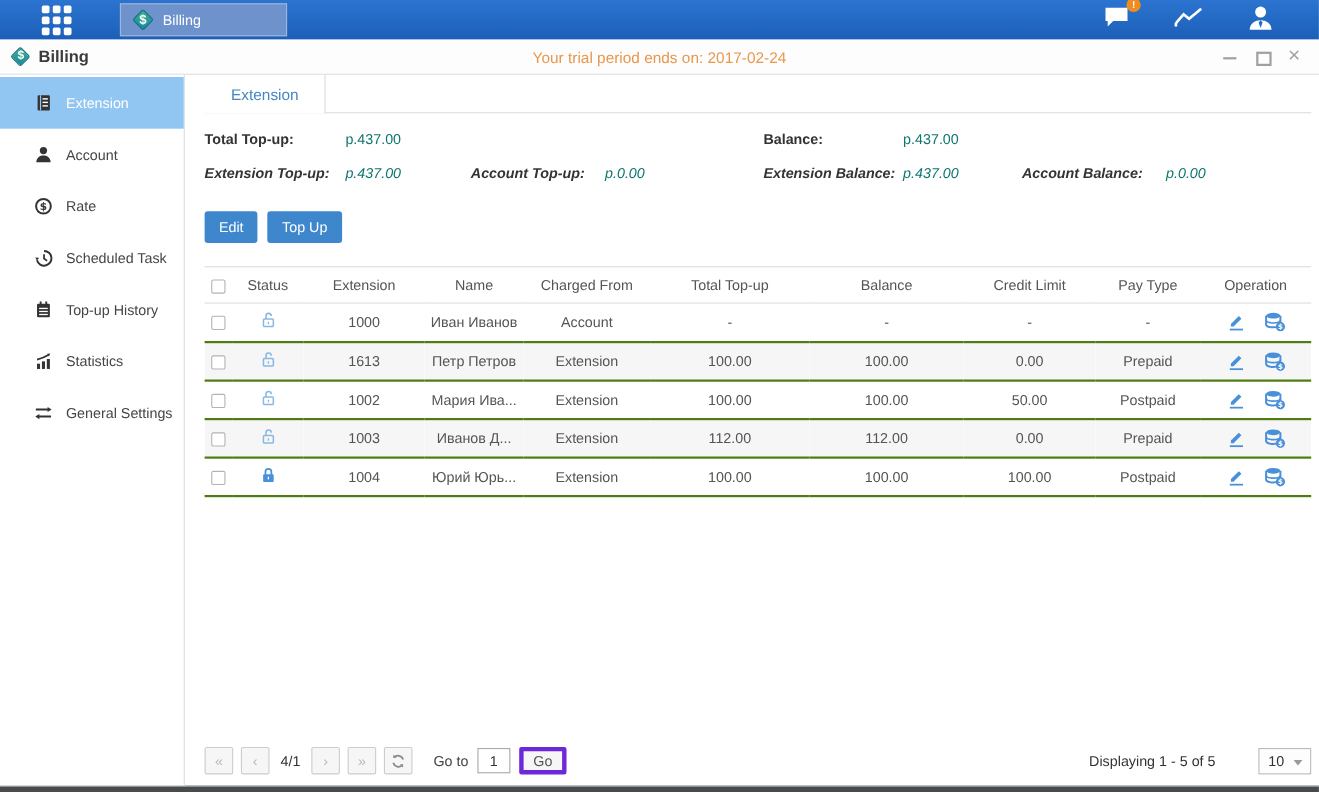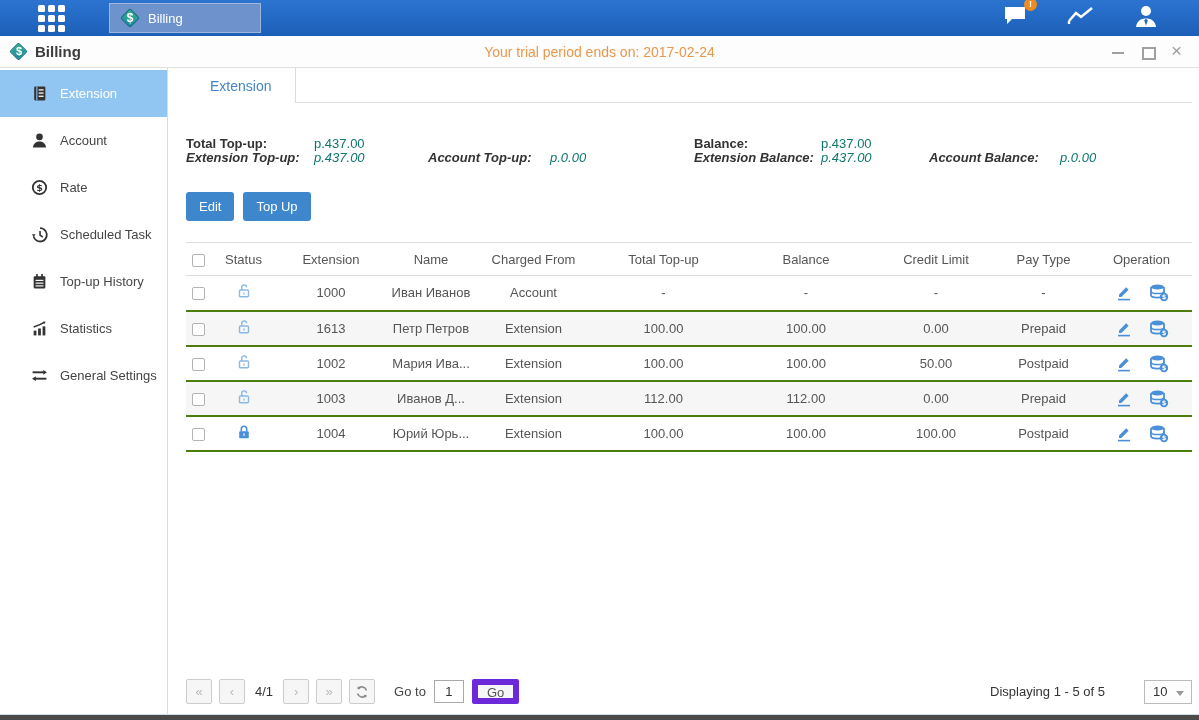--- a/index.html
+++ b/index.html
@@ -52,21 +52,21 @@
   
   .tabbar { height:35px; border-bottom:1px solid #dcdcdc; display:flex; margin:0 0 0 0; }
   .tab { height:35px; padding:0 24px; display:flex; align-items:center; background:#fff;
     border-right:1px solid #dcdcdc; margin-bottom:-1px; cursor:pointer; }
   .tab .tab-text { color:#4585c4; font-size:14px; }
 
   
   .summary { position:relative; height:62px; margin-top:14px; font-size:13px; }
   .summary .lab { position:absolute; font-weight:bold; color:#333; }
   .summary .val { position:absolute; color:#0f766e; }
-  .r1 { top:2px;margin-top:17px; } .r2 { top:33px;font-style:italic; }
+  .r1 { top:2px; } .r2 { top:33px;font-style:italic; }
 
   
   .btn-row { margin-top:13px; display:flex; gap:9px; }
   .btn { background:#3e87cc; color:#fff; border:none; font-size:13px;
     padding:7px 13px; border-radius:3px; cursor:pointer; font-family:inherit; }
 
   
   table { border-collapse:collapse; table-layout:fixed; width:1006px; margin-top:21px; }
   th,td { font-size:13px; color:#555; font-weight:normal; text-align:center; overflow:hidden; white-space:nowrap; }
   thead tr { height:33px; border-top:1px solid #ddd; border-bottom:1px solid #ddd; }
@@ -79,21 +79,21 @@
 
   
   .page-bar { margin-top:auto; padding-bottom:10px; display:flex; align-items:center; font-size:13px; color:#555; }
   .pgbtn { width:26px; height:25px; background:#f6f6f6; border:1px solid #ccc; border-radius:2px;
     color:#b9b9b9; font-size:13px; display:flex; align-items:center; justify-content:center;
     margin-right:7px; cursor:pointer; font-family:inherit; }
   .page-ind { margin:0 10px 0 3px; color:#333; }
   .goto-label { margin:0 8px 0 12px; color:#444; }
   .goto-input { width:30px; height:23px; border:1px solid #a9a9a9; text-align:center; font-size:13px;
     font-family:inherit; color:#333; margin-right:8px; }
-  .go-btn { height:25px; padding:0 9px; background:#f6f6f6; border:6px solid #6d28d9; border-radius:2px;
+  .go-btn { height:25px; padding:0 9px; background:#f6f6f6; border:4px solid #6d28d9; border-radius:2px;
     font-size:13px; color:#555; cursor:pointer; font-family:inherit; }
   .page-right { margin-left:auto; display:flex; align-items:center;gap:29px; }
   .displaying { color:#333; margin-right:10px; }
   .size-select { width:48px; height:24px; border:1px solid #bbb; background:#fdfdfd; display:flex;
     align-items:center; padding-left:8px; color:#333; cursor:pointer; position:relative; }
   .size-select .tri { position:absolute; right:7px; top:10px; width:0; height:0;
     border-left:4px solid transparent; border-right:4px solid transparent; border-top:5px solid #9a9a9a; }
 
   .bottom-strip { height:6px; background:#4a4a4a; border-top:1px solid #cfdde8; }
 </style>

